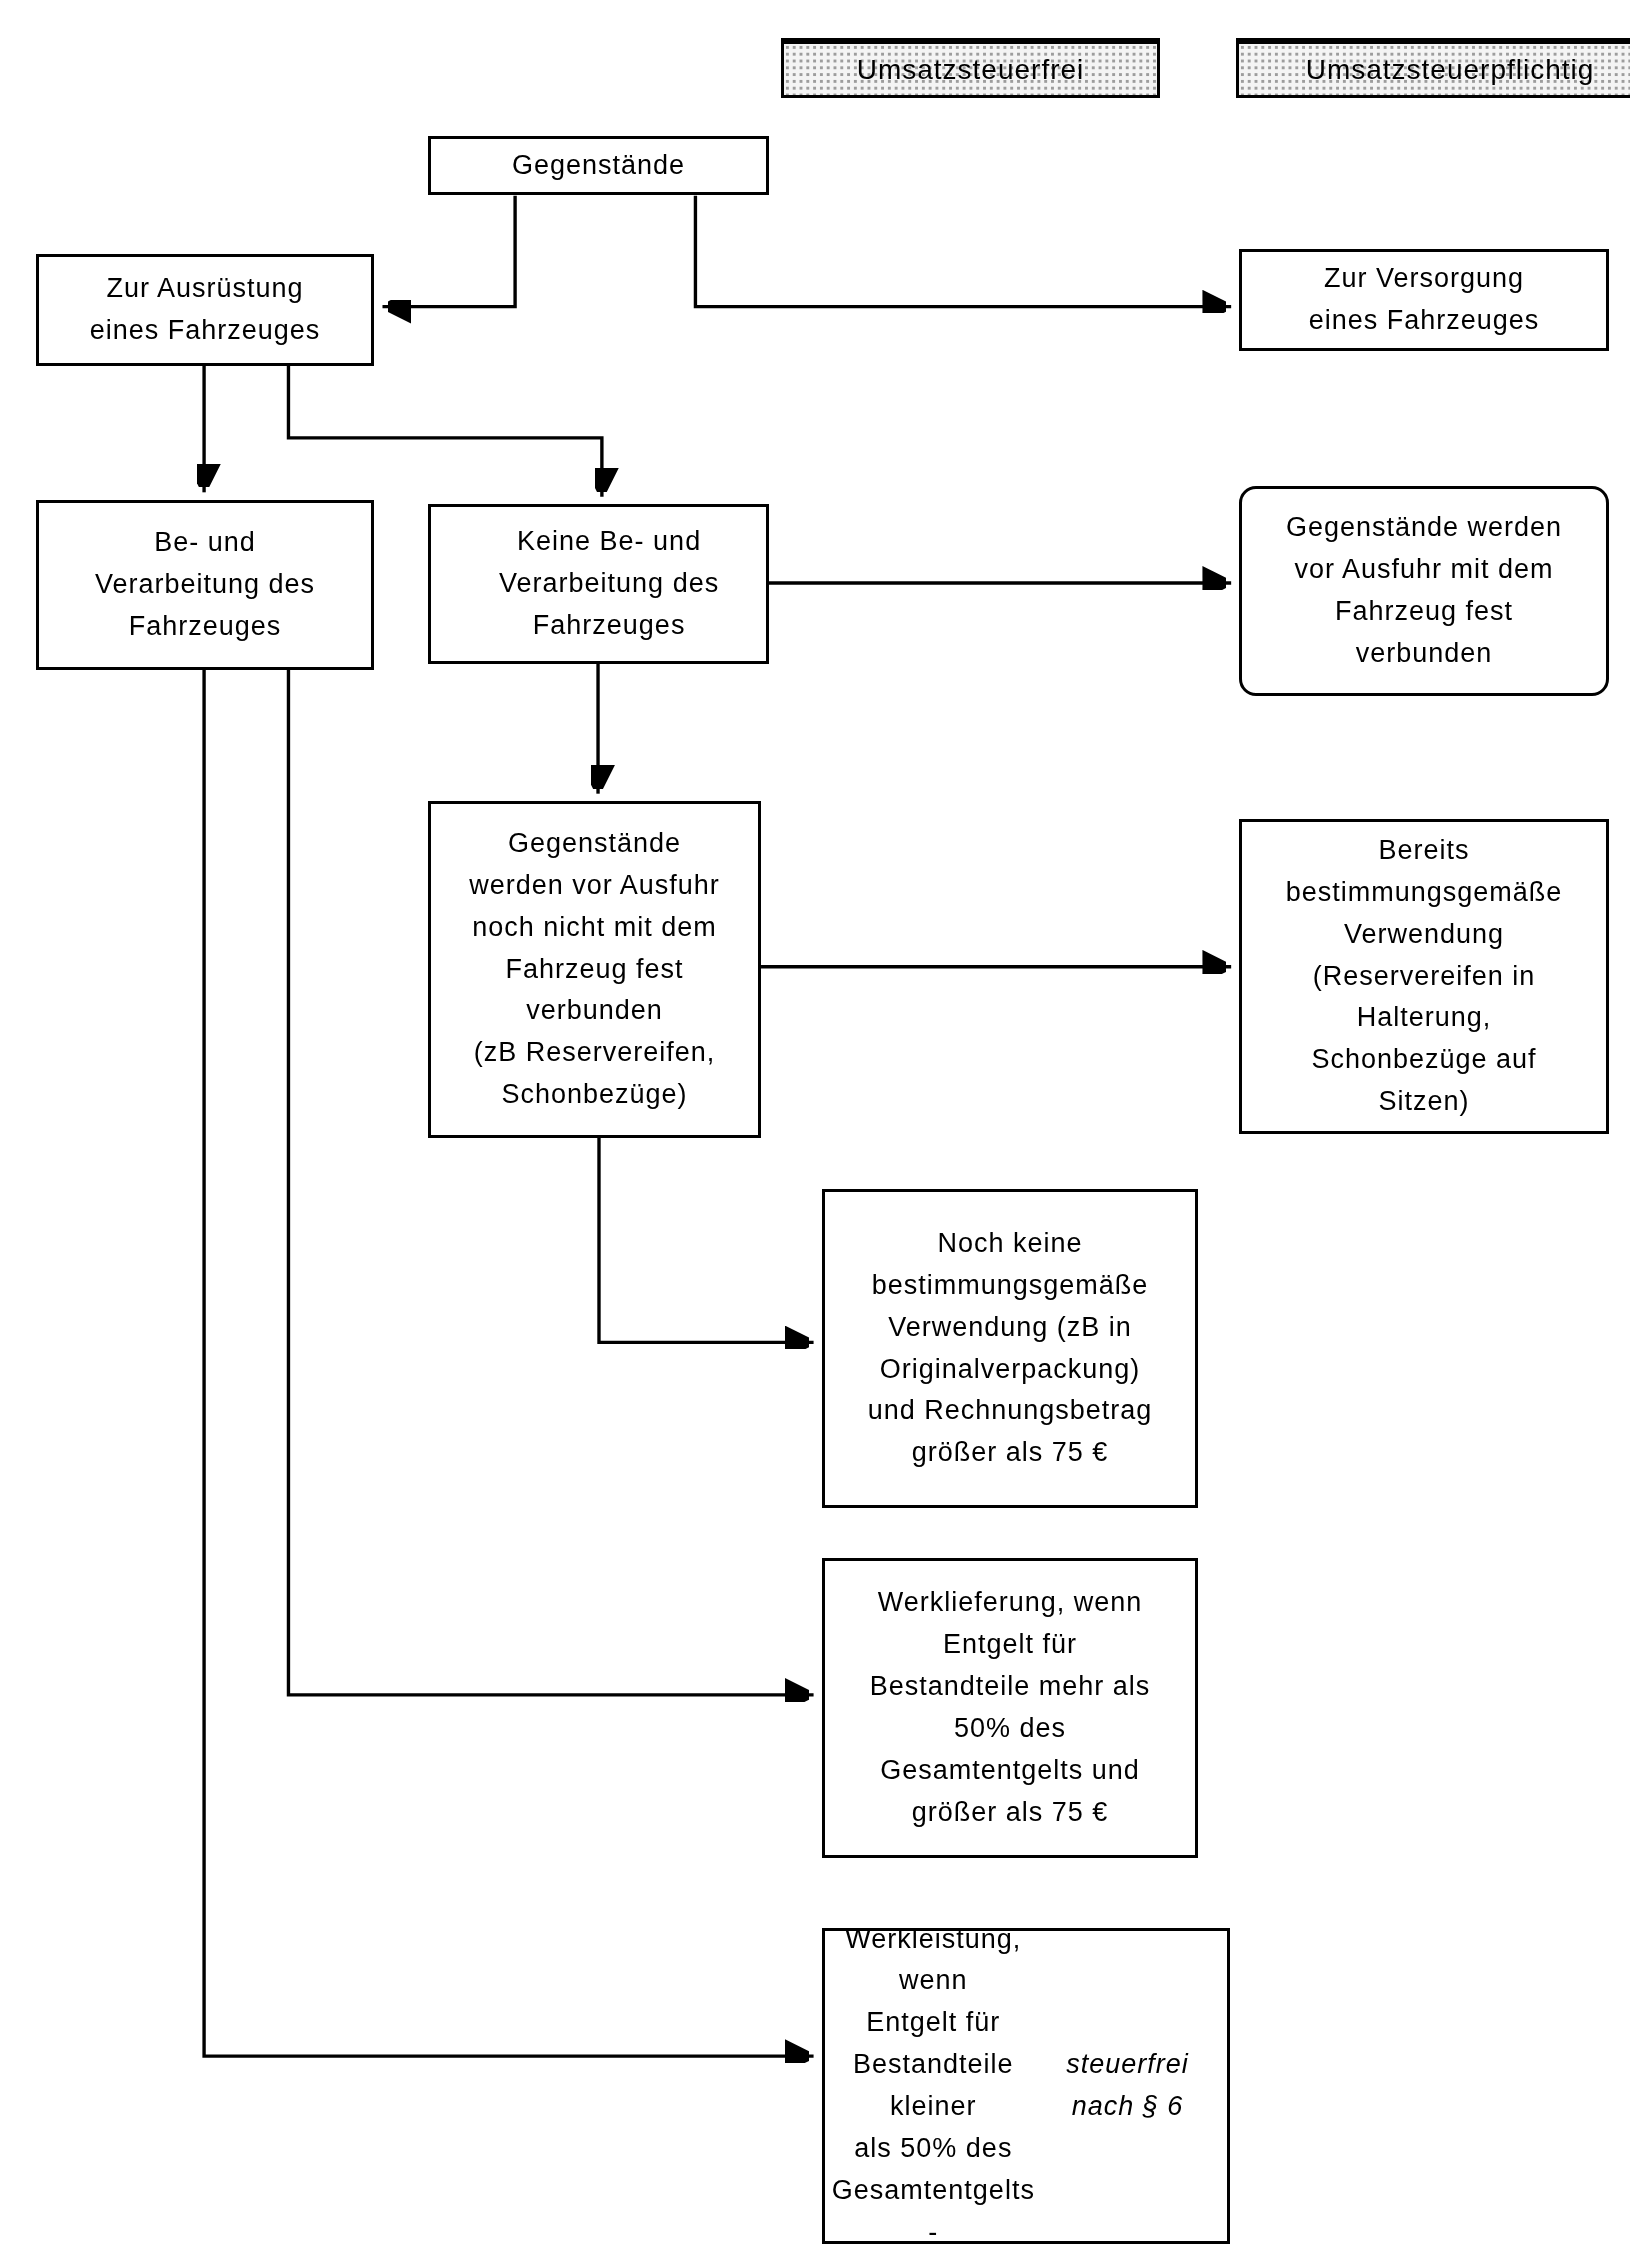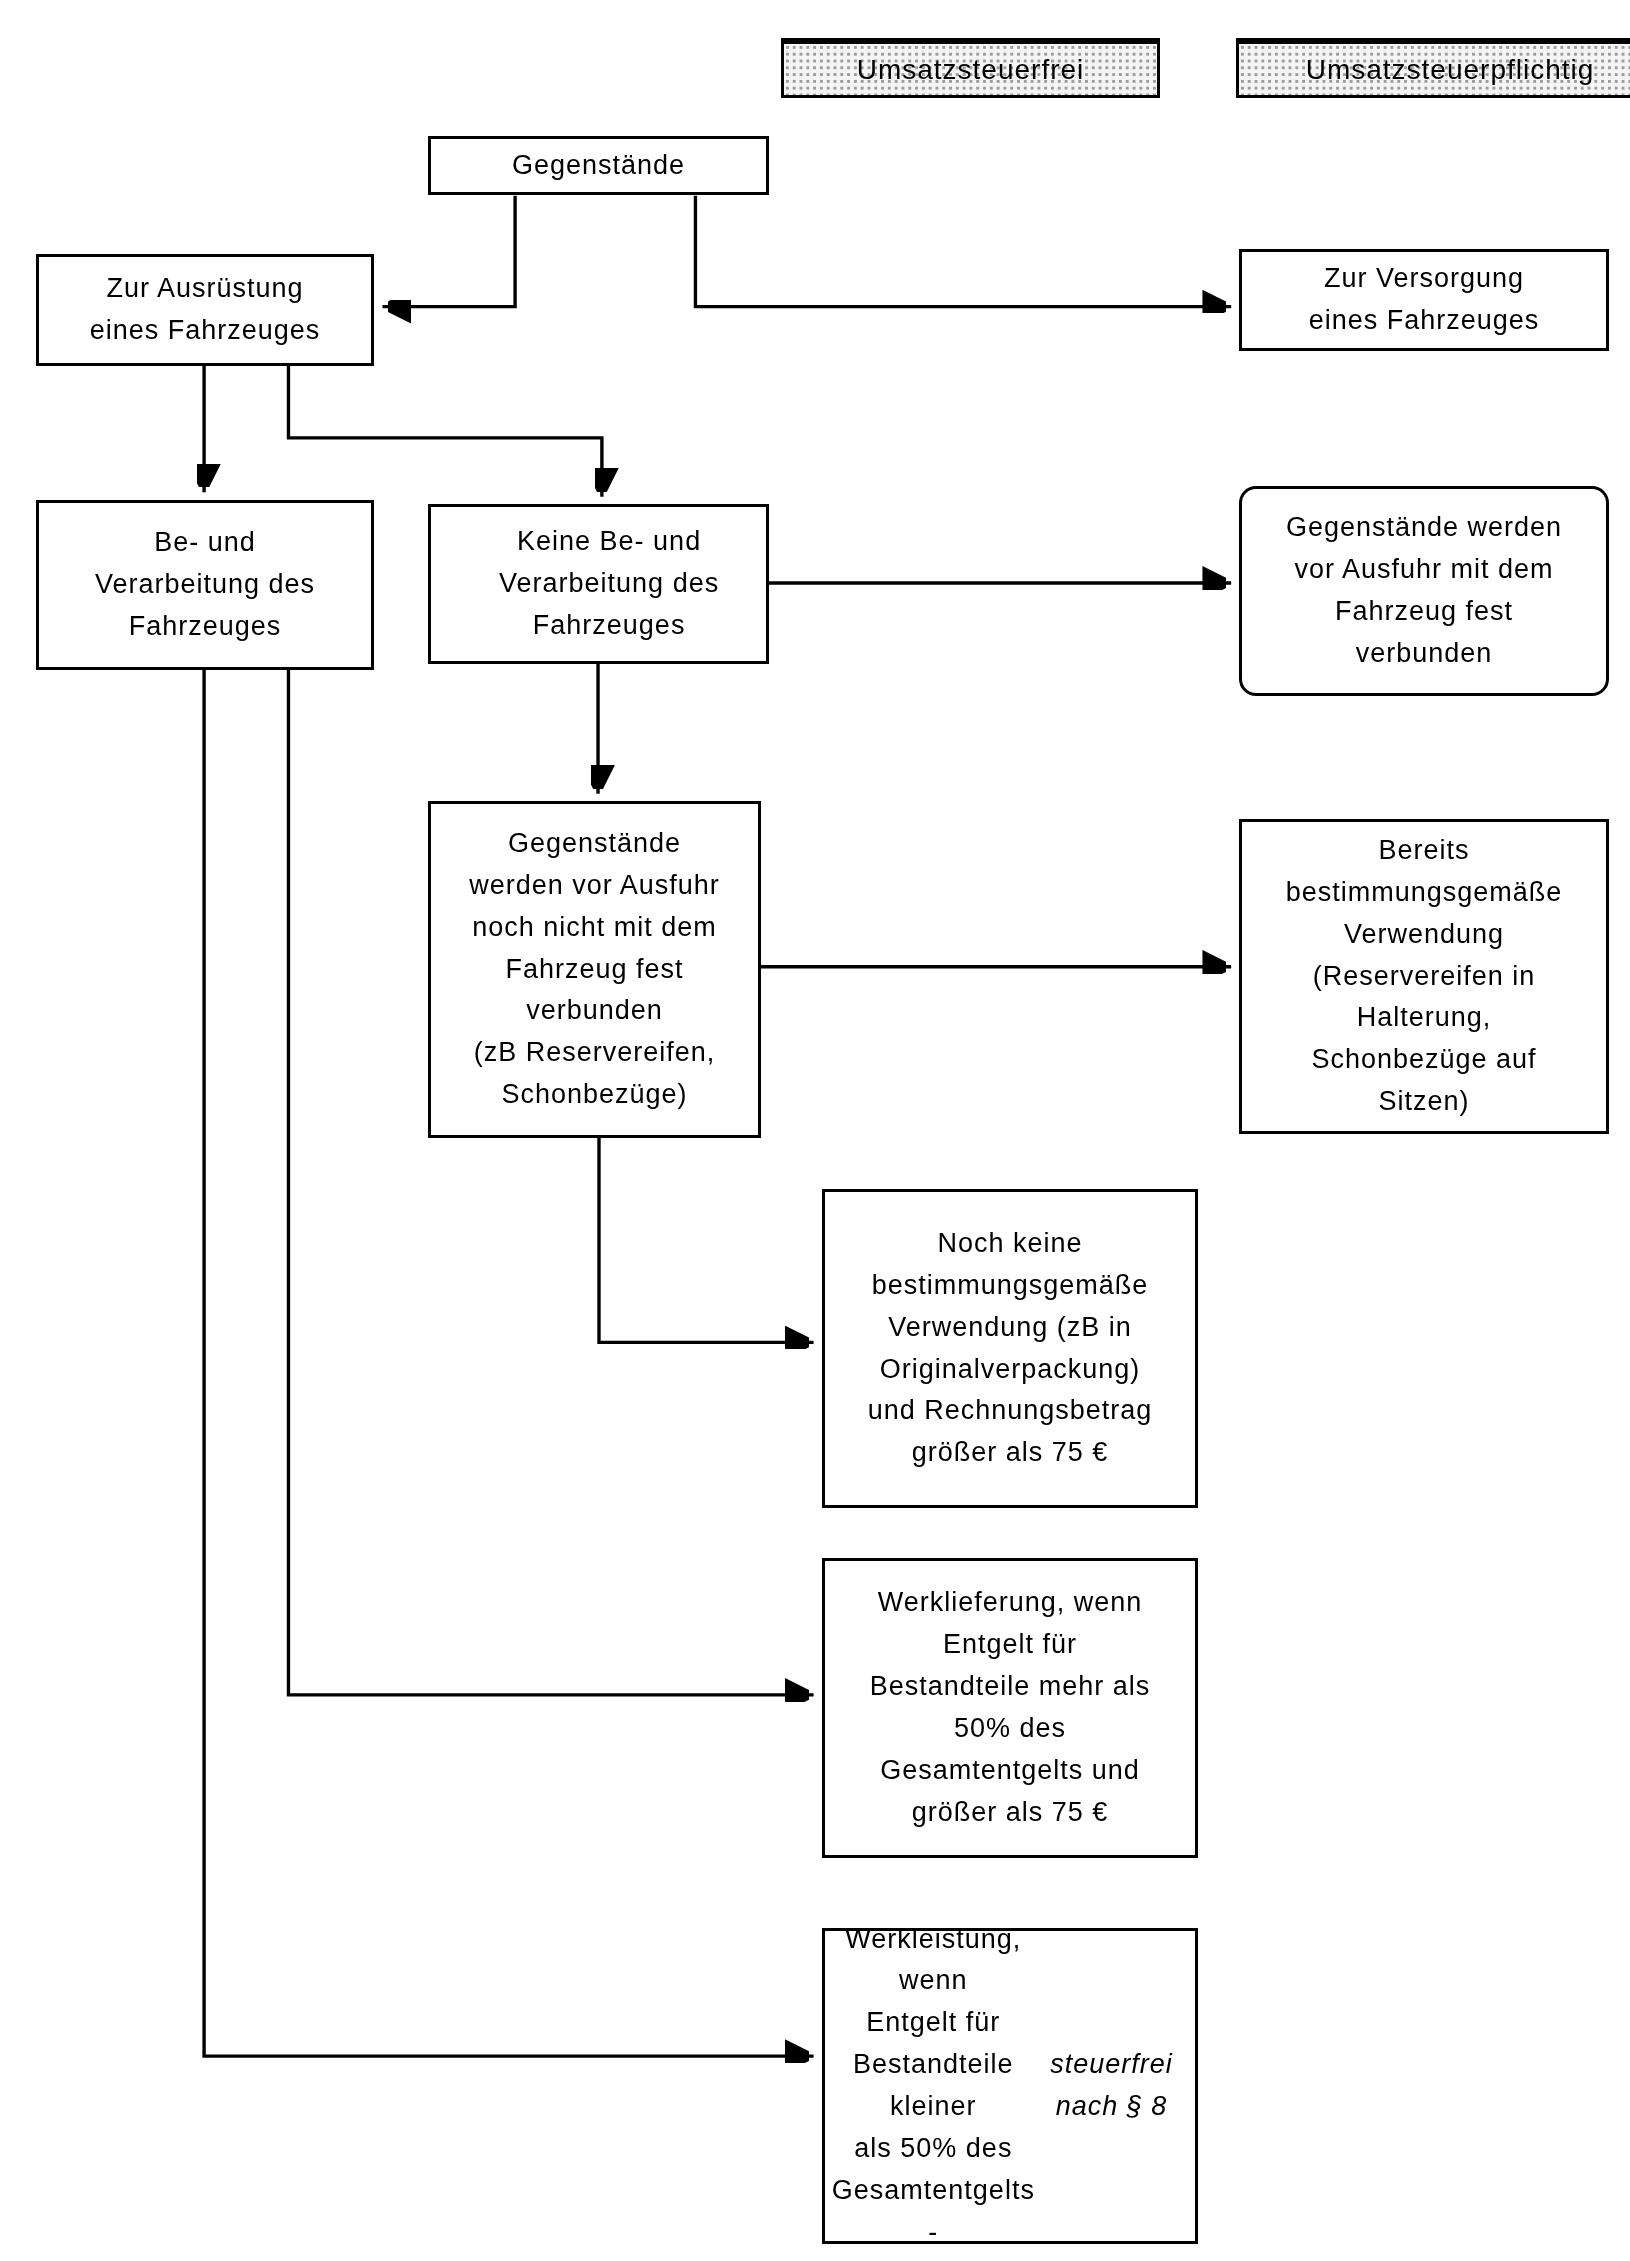--- a/index.html
+++ b/index.html
@@ -59,21 +59,21 @@
   #n-gegenstaende        { left: 428px;  top: 136px;  width: 341px; height: 59px; }
   #n-zur-ausruestung     { left: 36px;   top: 254px;  width: 338px; height: 112px; }
   #n-zur-versorgung      { left: 1239px; top: 249px;  width: 370px; height: 102px; }
   #n-be-und              { left: 36px;   top: 500px; width: 338px; height: 170px; }
   #n-keine-be-und        { left: 428px;  top: 504px; width: 341px; height: 160px; padding-left: 28px; }
   #n-fest-verbunden      { left: 1239px; top: 486px; width: 370px; height: 210px; border-radius: 17px; }
   #n-noch-nicht-verbunden{ left: 428px;  top: 801px; width: 333px; height: 337px; }
   #n-bereits-verwendung  { left: 1239px; top: 819px; width: 370px; height: 315px; }
   #n-noch-keine-verwendung{ left: 822px; top: 1189px; width: 376px; height: 319px; }
   #n-werklieferung       { left: 822px; top: 1558px; width: 376px; height: 300px; }
-  #n-werkleistung        { left: 822px; top: 1928px; width: 376px; height: 316px; }
+  #n-werkleistung        { left: 822px; top: 1928px; width: 408px; height: 316px; }
   #h-umsatzsteuerfrei    { left: 781px; top: 38px;   width: 379px; height: 60px; }
   #h-umsatzsteuerpflichtig{ left: 1236px; top: 38px;  width: 428px; height: 60px; text-align: right; }
   .connector { stroke: #000000; stroke-width: 7; fill: none; }
 </style>
 </head>
 <body>
 
 <div id="canvas">
 
   <svg id="connector-layer" viewBox="0 0 3382 4689" xmlns="http://www.w3.org/2000/svg">
@@ -147,16 +147,16 @@
 Bestandteile mehr als
 50% des
 Gesamtentgelts und
 größer als 75 €</div>
 
   <div class="node" id="n-werkleistung"><span>Werkleistung, wenn
 Entgelt für
 Bestandteile kleiner
 als 50% des
 Gesamtentgelts -
-</span><span class="italic-part">steuerfrei nach § 8</span></div>
+</span><span class="italic-part">steuerfrei nach § 6</span></div>
 
 </div>
 
 
 </body></html>

